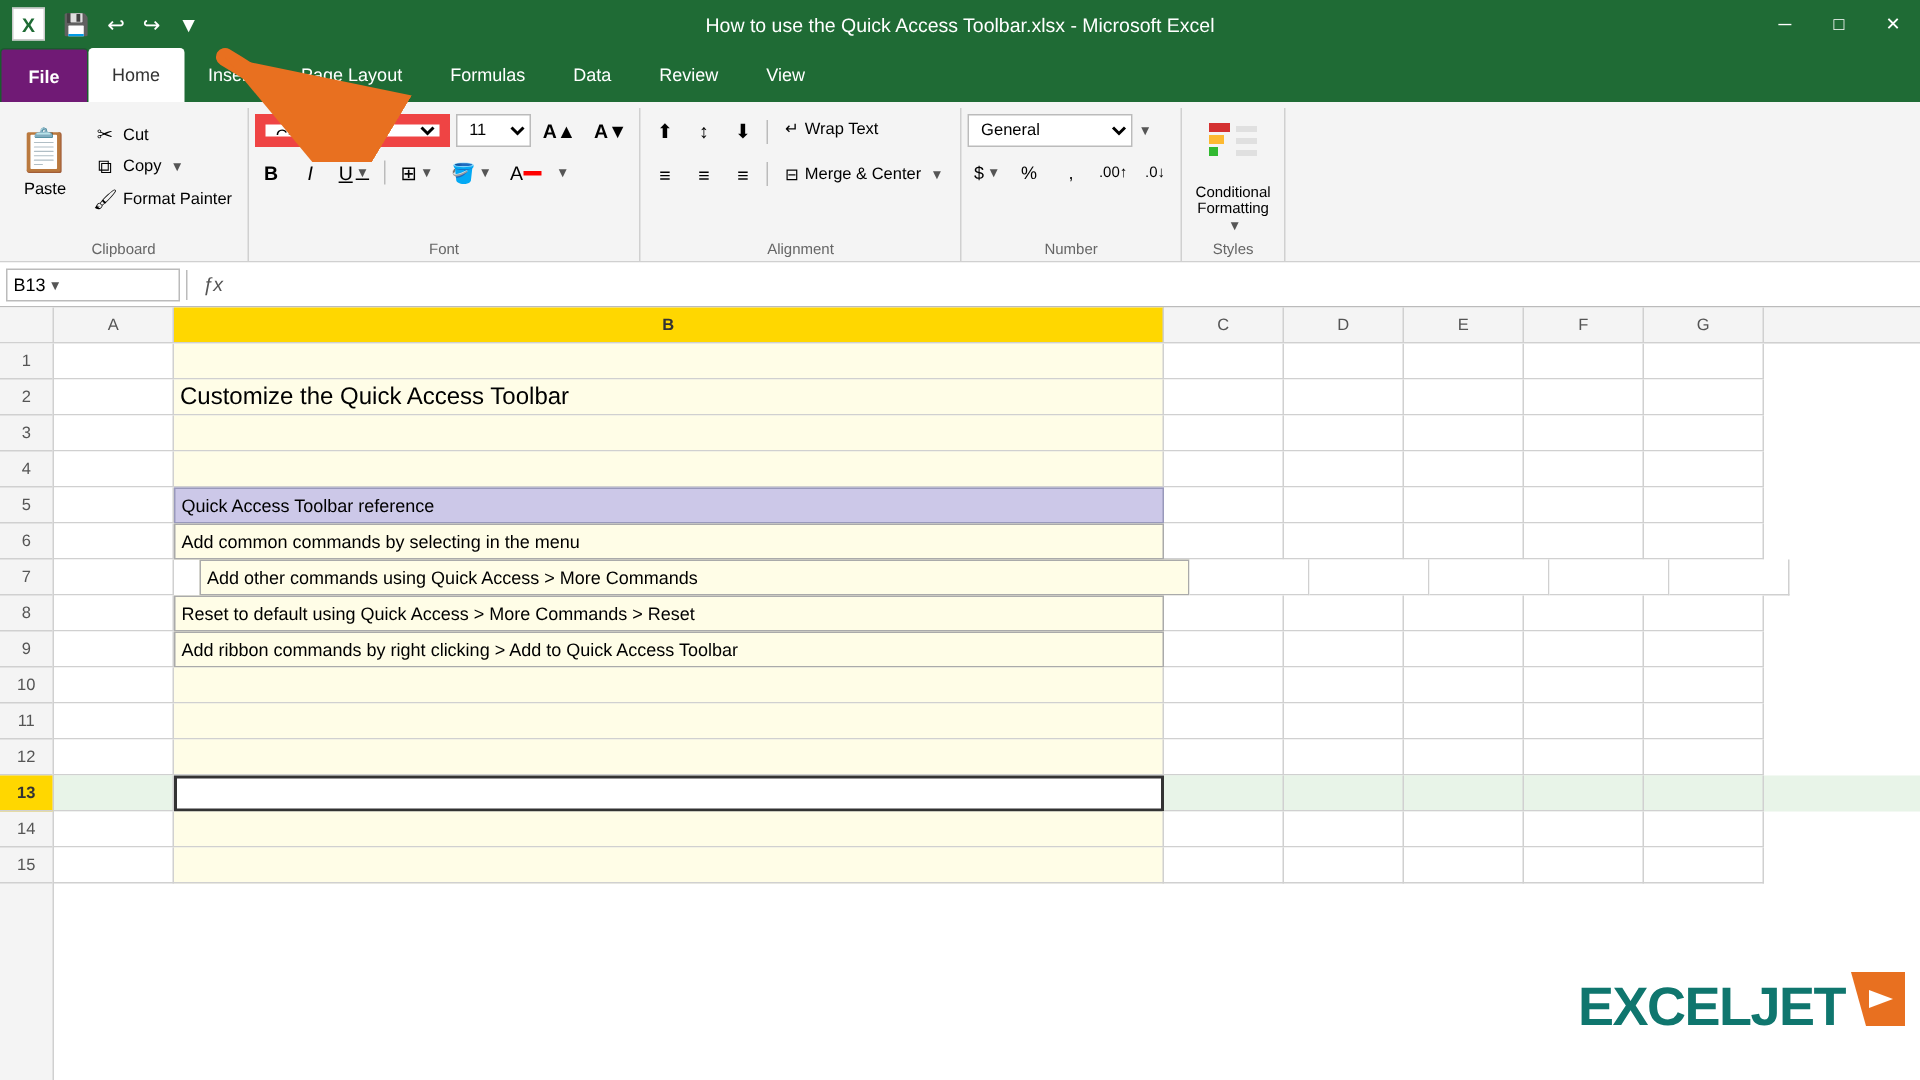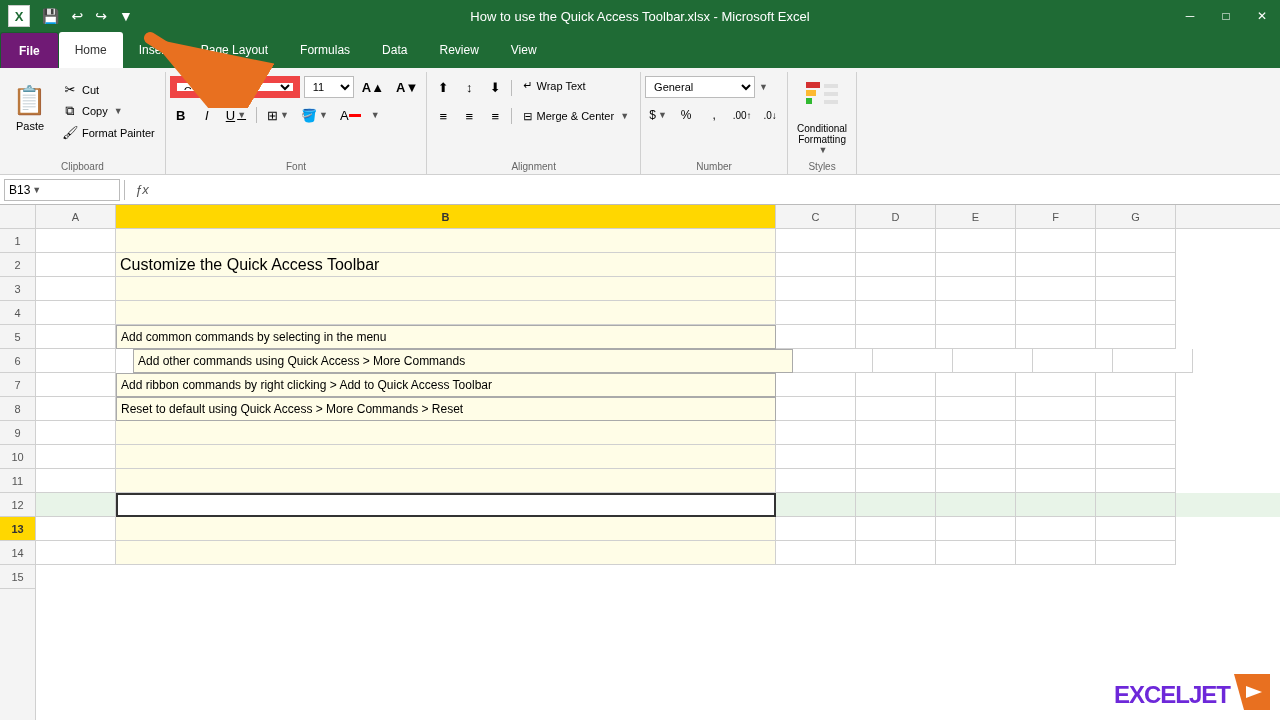--- a/index.html
+++ b/index.html
@@ -350,25 +350,25 @@
       white-space: nowrap;
       background: white;
       cursor: cell;
     }
     .cell.selected-col { background: #fffde7; }
     .cell.header-row-5 { background: #d8d0e8; }
 
     
     .exceljet-logo {
       position: absolute;
-      bottom: 4px;
+      bottom: 27px;
       right: 10px;
-      font-size: 24px;
+      font-size: 36px;
       font-weight: 900;
-      color: #6d28d9;
+      color: #0f766e;
       letter-spacing: -1px;
       display: flex;
       align-items: center;
     }
 
     .dropdown-arrow {
       font-size: 9px;
       color: #555;
       margin-left: 2px;
     }
@@ -645,20 +645,29 @@
         <div class="grid-row">
           <div class="cell col-a"></div>
           <div class="cell col-b selected-col"></div>
           <div class="cell col-c"></div>
           <div class="cell col-d"></div>
           <div class="cell col-e"></div>
           <div class="cell col-f"></div>
           <div class="cell col-g"></div>
         </div>
 
+        <div class="grid-row">
+          <div class="cell col-a"></div>
+          <div class="cell col-b selected-col header-row-5" style="background:#ccc8e8;border:1px solid #9999bb;">Quick Access Toolbar reference</div>
+          <div class="cell col-c"></div>
+          <div class="cell col-d"></div>
+          <div class="cell col-e"></div>
+          <div class="cell col-f"></div>
+          <div class="cell col-g"></div>
+        </div>
 
         <div class="grid-row">
           <div class="cell col-a"></div>
           <div class="cell col-b selected-col" style="border:1px solid #aaa;">Add common commands by selecting in the menu</div>
           <div class="cell col-c"></div>
           <div class="cell col-d"></div>
           <div class="cell col-e"></div>
           <div class="cell col-f"></div>
           <div class="cell col-g"></div>
         </div>
@@ -668,31 +677,31 @@
           <div class="cell col-b selected-col" style="border:1px solid #aaa;margin-left:17px;">Add other commands using Quick Access &gt; More Commands</div>
           <div class="cell col-c"></div>
           <div class="cell col-d"></div>
           <div class="cell col-e"></div>
           <div class="cell col-f"></div>
           <div class="cell col-g"></div>
         </div>
 
         <div class="grid-row">
           <div class="cell col-a"></div>
+          <div class="cell col-b selected-col" style="border:1px solid #aaa;">Reset to default using Quick Access &gt; More Commands &gt; Reset</div>
+          <div class="cell col-c"></div>
+          <div class="cell col-d"></div>
+          <div class="cell col-e"></div>
+          <div class="cell col-f"></div>
+          <div class="cell col-g"></div>
+        </div>
+
+        <div class="grid-row">
+          <div class="cell col-a"></div>
           <div class="cell col-b selected-col" style="border:1px solid #aaa;">Add ribbon commands by right clicking &gt; Add to Quick Access Toolbar</div>
-          <div class="cell col-c"></div>
-          <div class="cell col-d"></div>
-          <div class="cell col-e"></div>
-          <div class="cell col-f"></div>
-          <div class="cell col-g"></div>
-        </div>
-
-        <div class="grid-row">
-          <div class="cell col-a"></div>
-          <div class="cell col-b selected-col" style="border:1px solid #aaa;">Reset to default using Quick Access &gt; More Commands &gt; Reset</div>
           <div class="cell col-c"></div>
           <div class="cell col-d"></div>
           <div class="cell col-e"></div>
           <div class="cell col-f"></div>
           <div class="cell col-g"></div>
         </div>
 
         <div class="grid-row">
           <div class="cell col-a"></div>
           <div class="cell col-b selected-col"></div>

